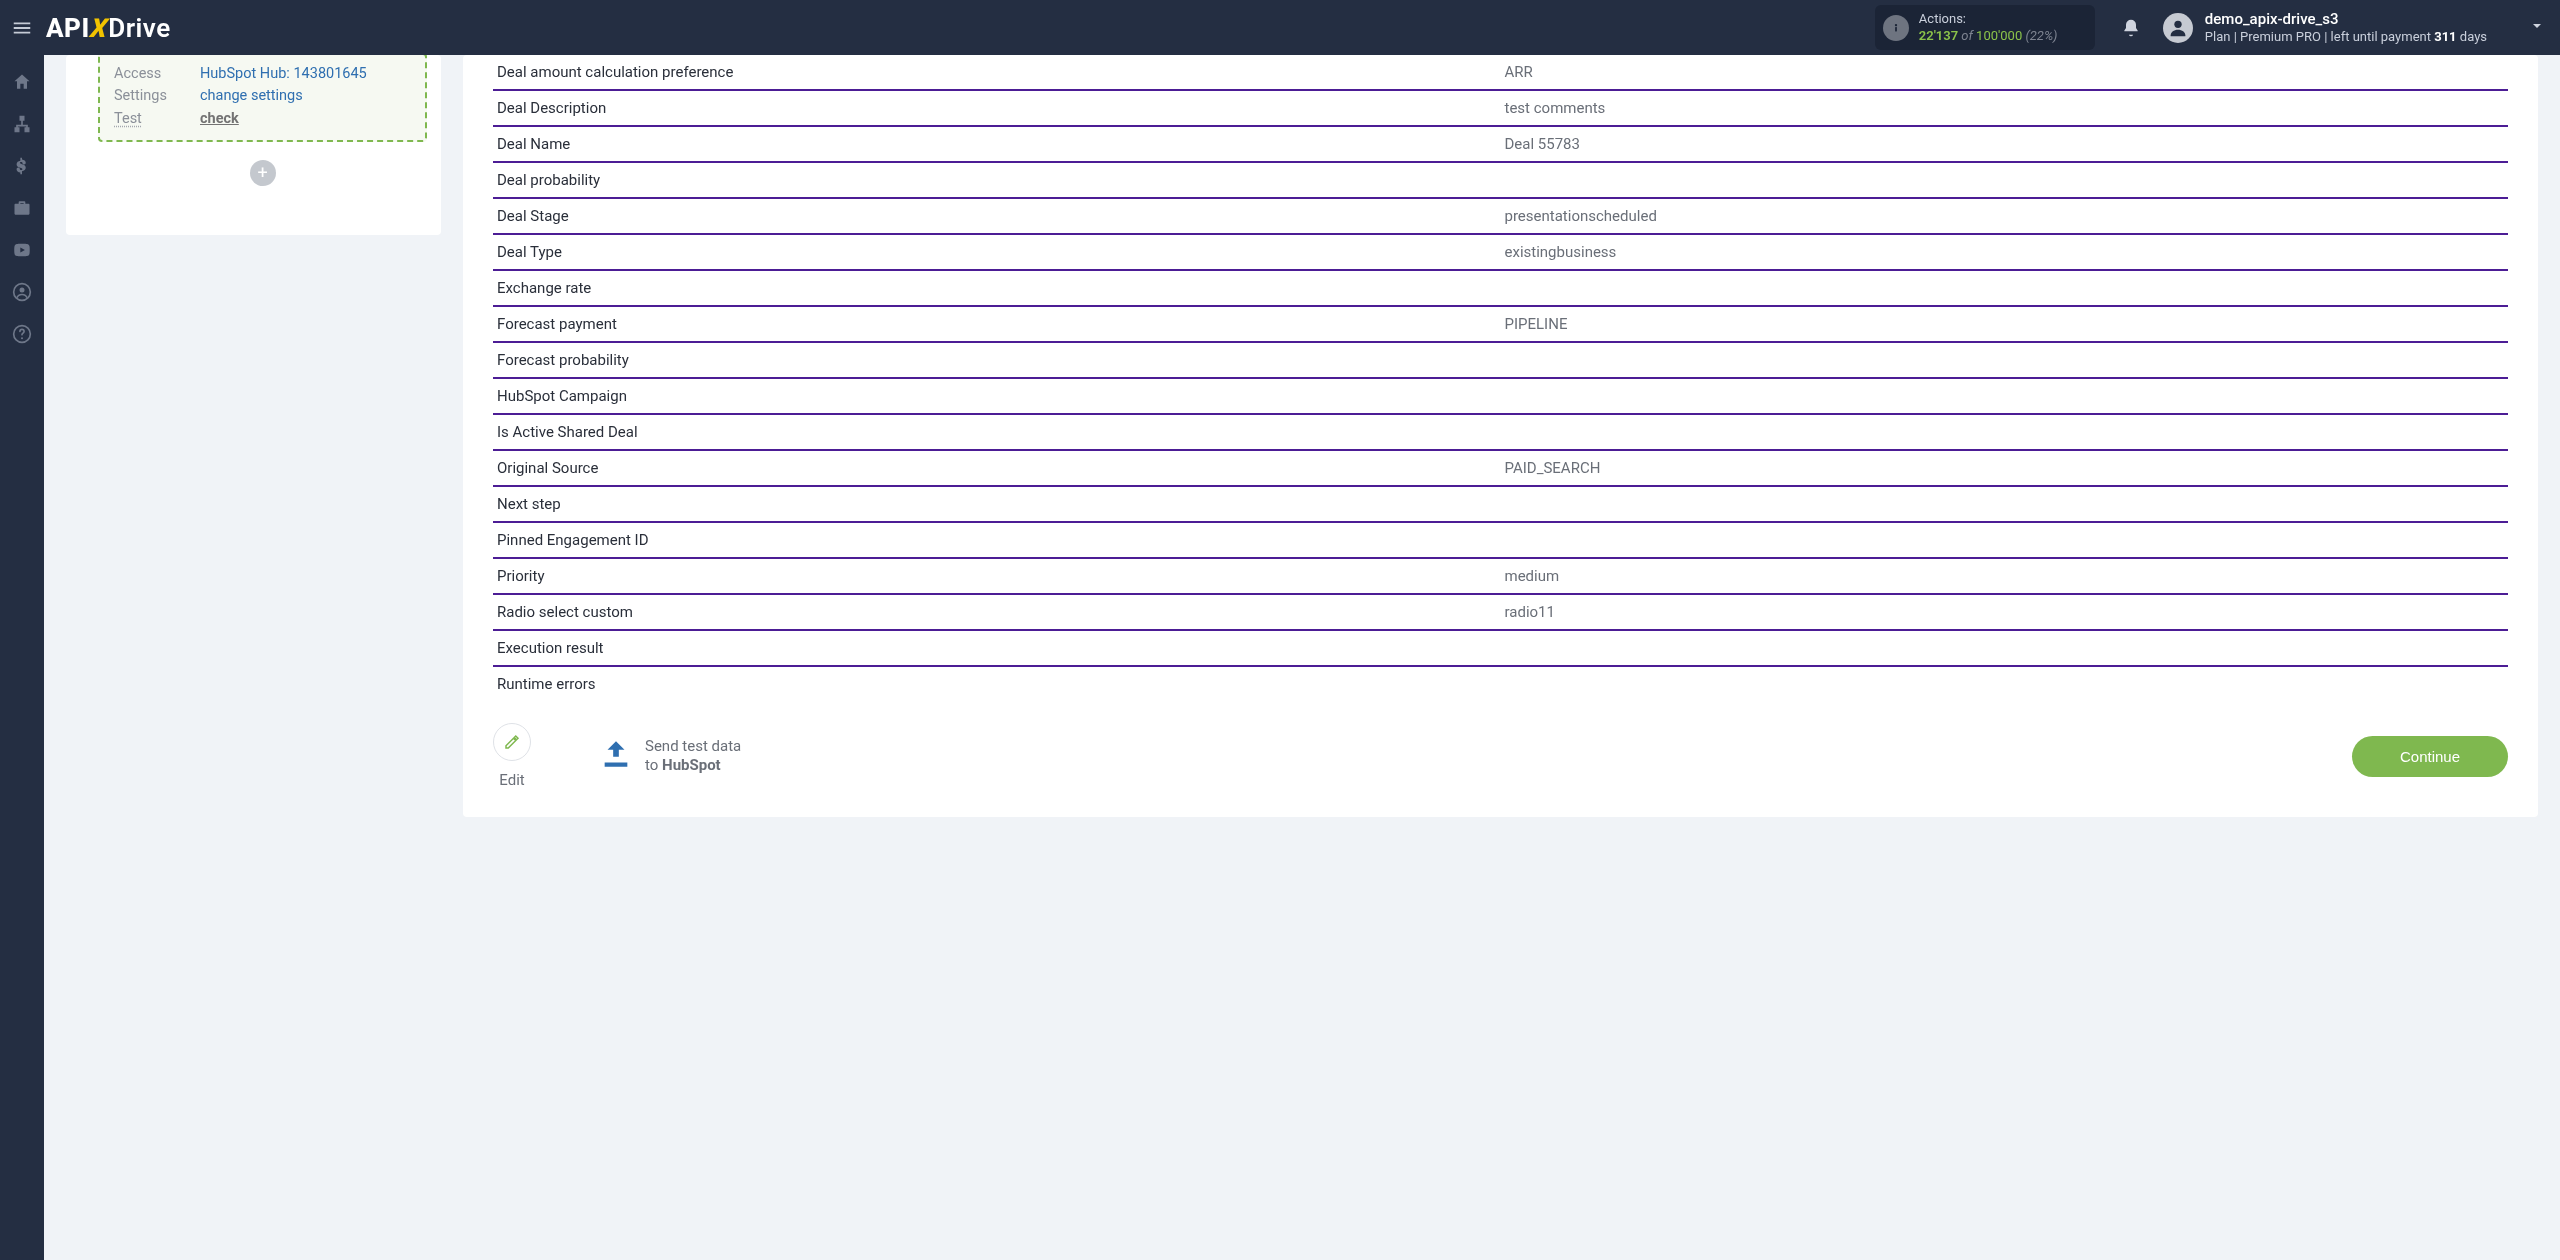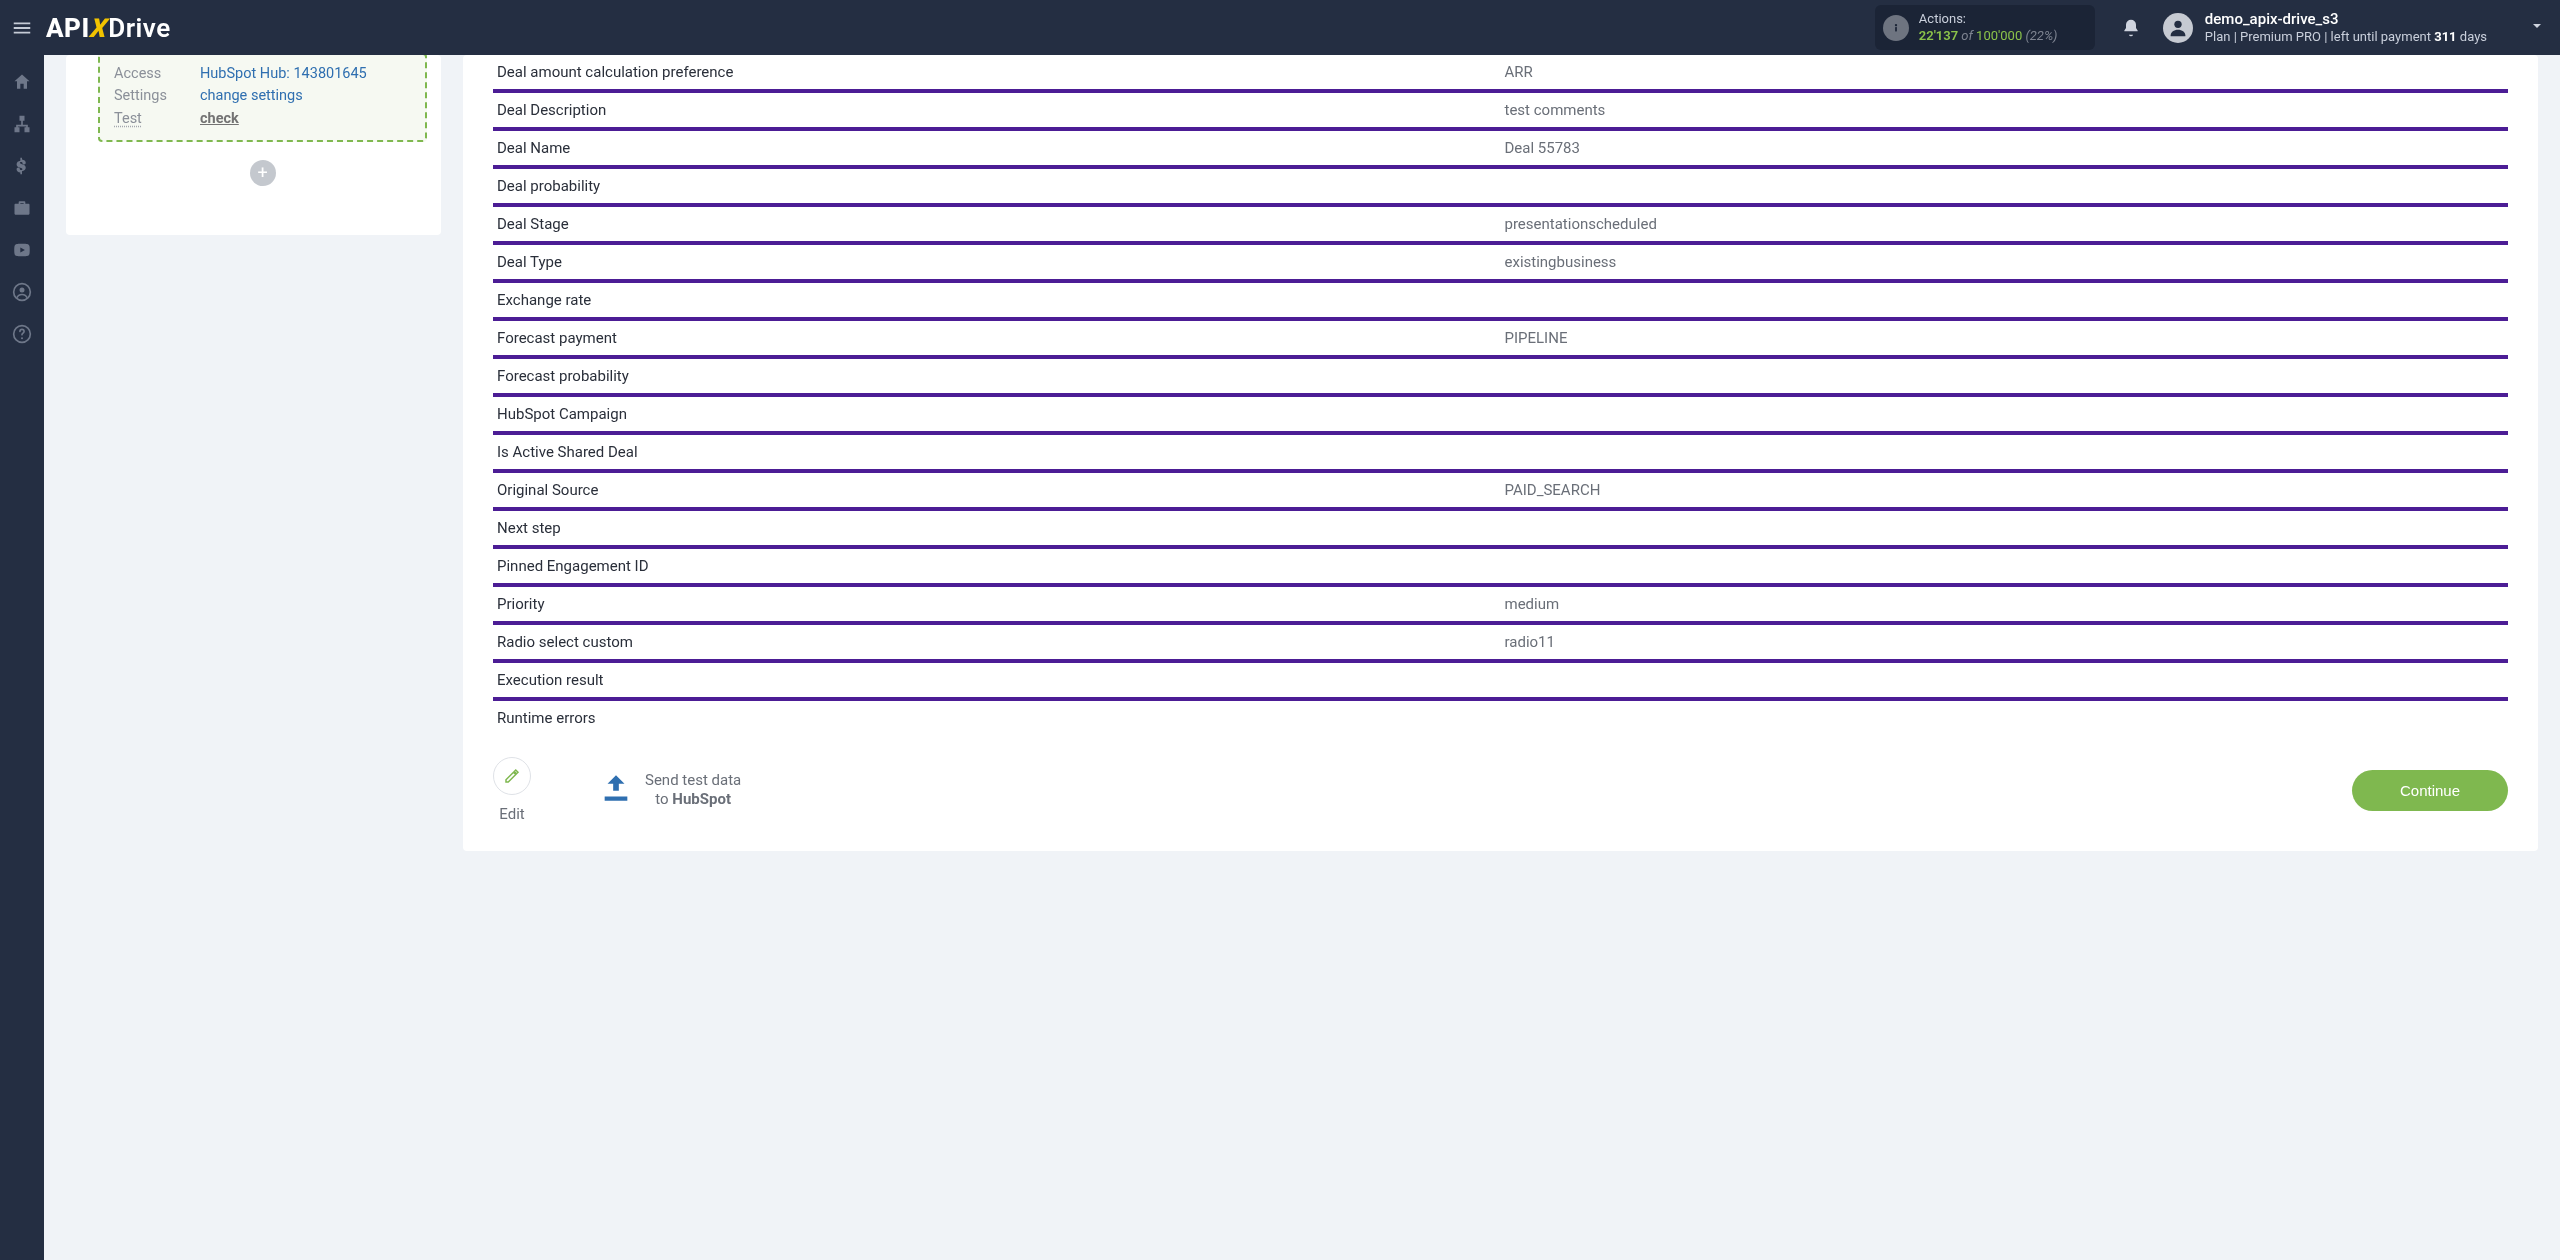--- a/index.html
+++ b/index.html
@@ -154,21 +154,21 @@
   
   .right-card {
     flex:1;
     background:#fff;
     border-radius:4px;
     padding:0 30px 28px 30px;
     margin-top:0;
   }
   .data-table { width:100%; border-collapse:collapse; }
   .data-table td {
-    border-top:4px solid #4c1d95;
+    border-top:2px solid #4c1d95;
     padding:8px 4px;
     font-size:15px;
     color:#2a2f3a;
     vertical-align:middle;
   }
   .data-table tr:first-child td { border-top:none; }
   .data-table td.key { width:50%; }
   .data-table td.val { color:#6a6f78; }
 
   .actions-row {
@@ -187,21 +187,20 @@
     border:1px solid #dfe2e7;
     display:flex; align-items:center; justify-content:center;
   }
   .edit-btn .circle svg { width:18px; height:18px; fill:none; stroke:#7fb84f; stroke-width:2; }
   .edit-btn .lbl { color:#6a6f78; font-size:15px; }
 
   .send-btn {
     display:flex; align-items:center; gap:12px;
     cursor:pointer;
     margin-left:50px;
-    text-align:center;
   }
   .send-btn .upico svg { width:34px; height:34px; fill:#2f6fb0; }
   .send-btn .stxt { font-size:15px; color:#6a6f78; line-height:1.25; }
   .send-btn .stxt .l1 { color:#6a6f78; }
   .send-btn .stxt .l2 { color:#6a6f78; }
   .send-btn .stxt .l2 b { color:#6a6f78; font-weight:700; }
 
   .continue-btn {
     margin-left:auto;
     background:#7fb84f;

